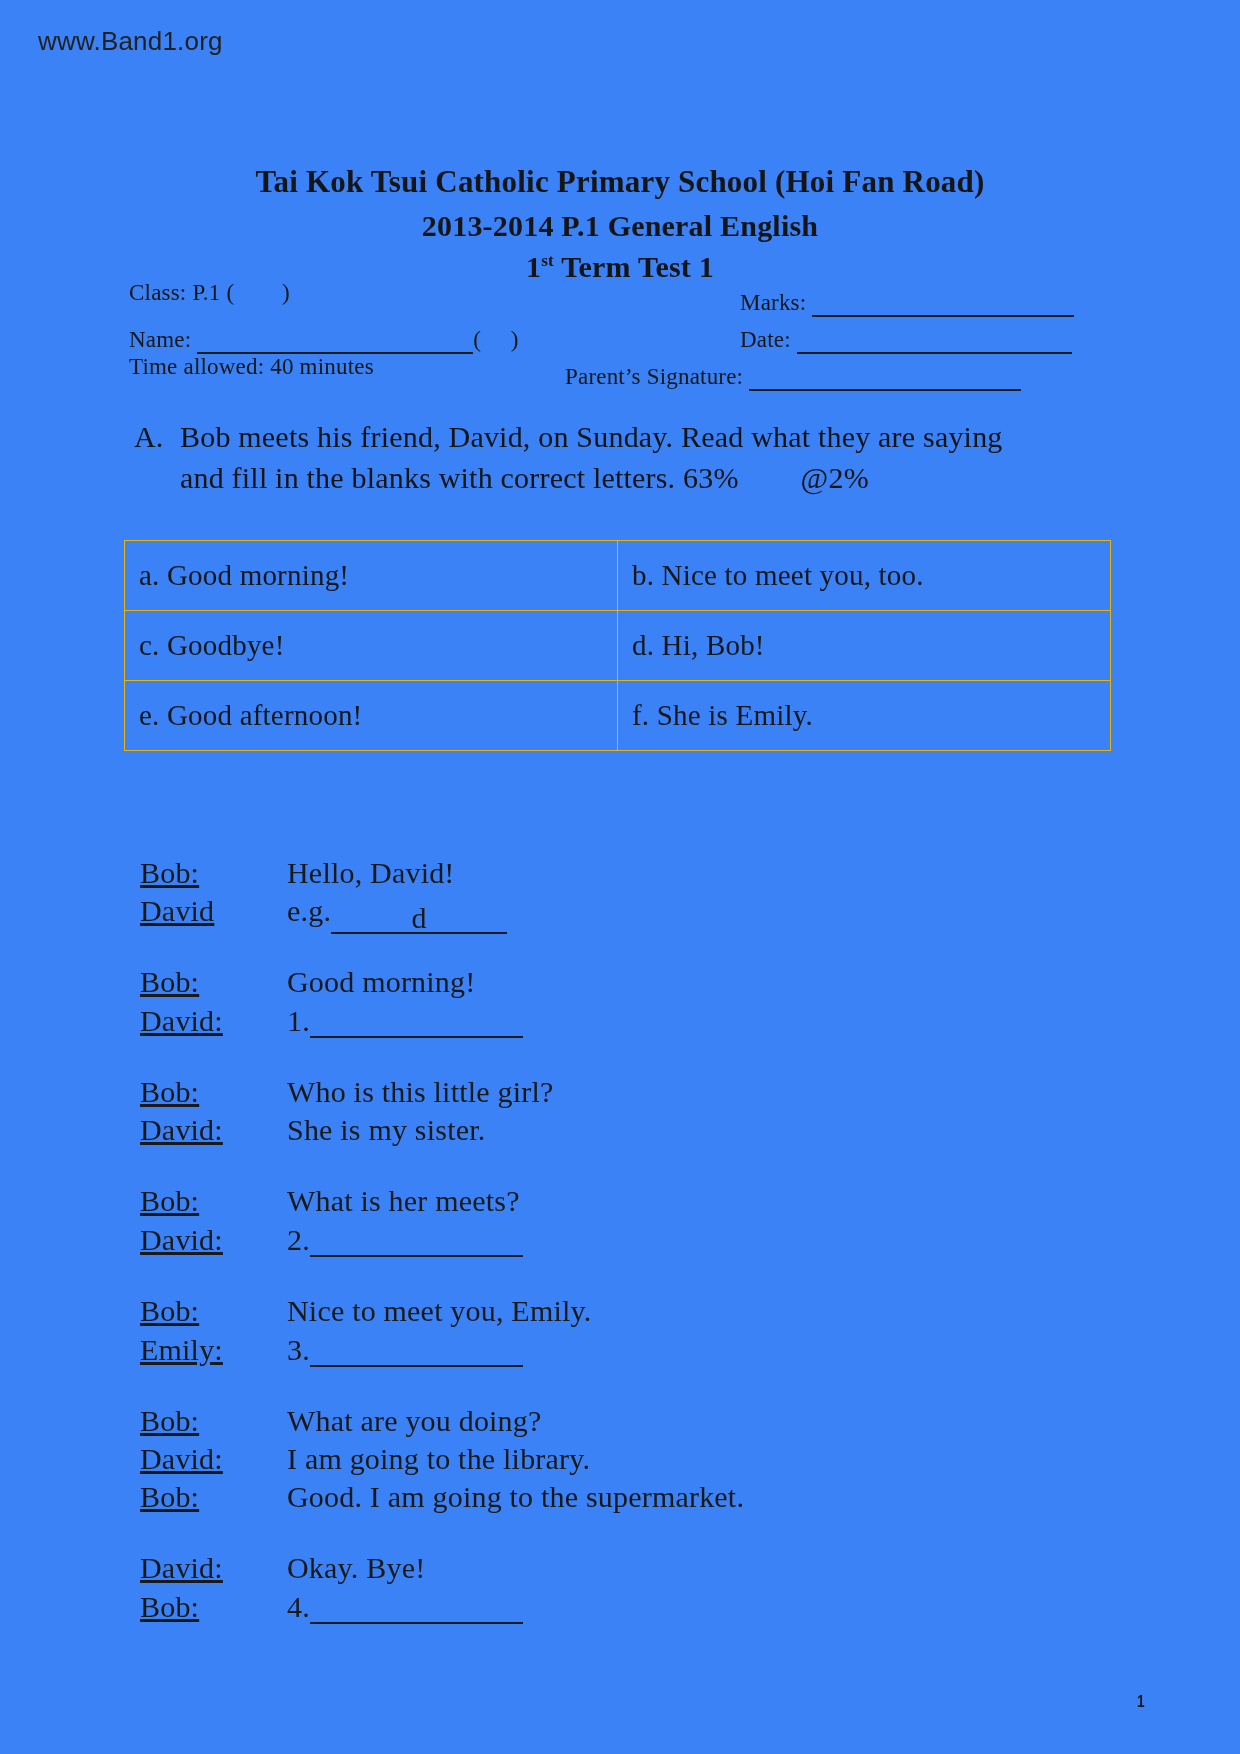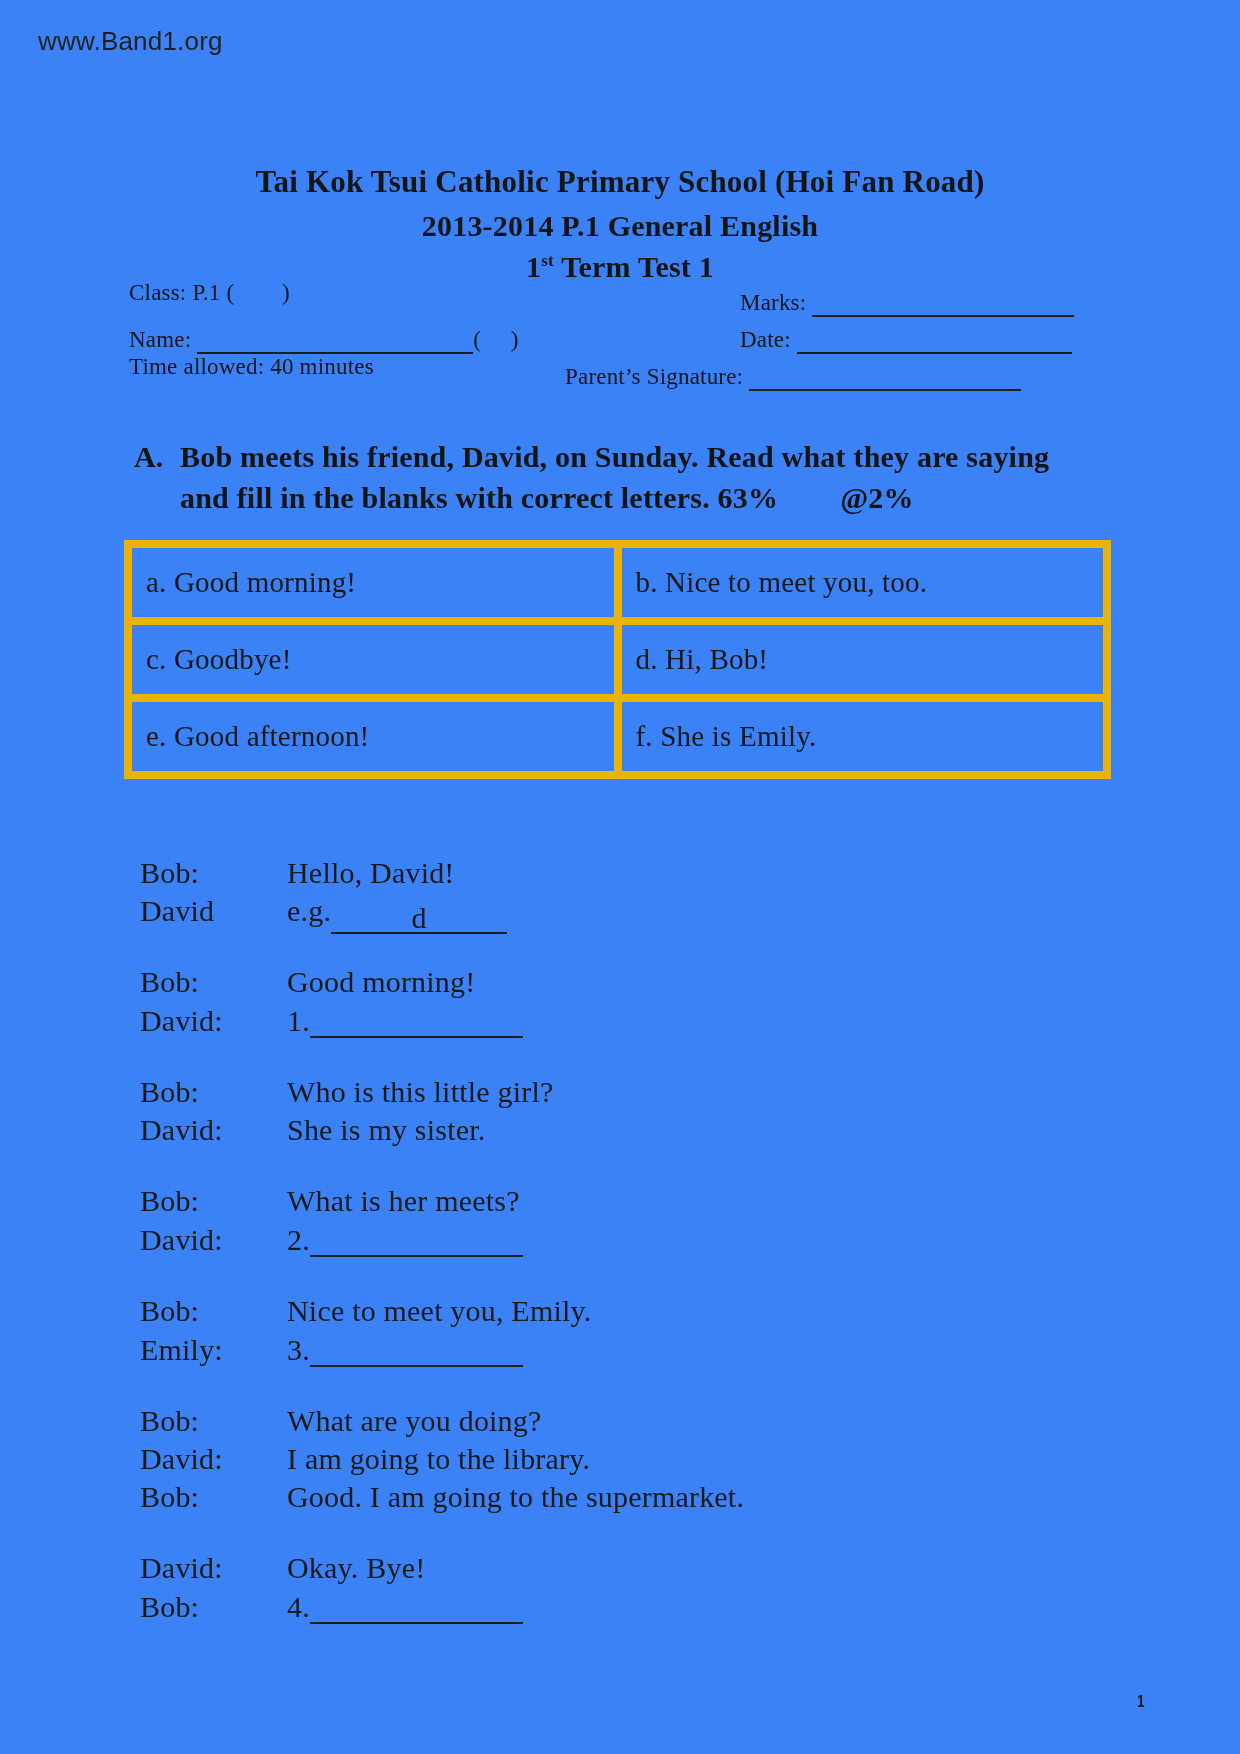--- a/index.html
+++ b/index.html
@@ -44,46 +44,46 @@
   .row-name   { left:129px; top:317px; }
   .row-date   { left:740px; top:317px; }
   .row-time   { left:129px; top:354px; }
   .row-parent { left:565px; top:354px; }
   .u-marks  { width:262px; }
   .u-name   { width:276px; }
   .u-date   { width:275px; }
   .u-parent { width:272px; }
 
   .section-a {
-    position:absolute; left:134px; top:440px; width:1020px;
-    font-weight:bold; font-size:30px; color:#141414;
+    position:absolute; left:134px; top:420px; width:1020px;
+    font-weight:normal; font-size:30px; color:#141414;
   }
   .sec-line1 { white-space:pre; }
   .sec-label { display:inline-block; width:46px; }
   .sec-line2 { margin-top:7px; margin-left:46px; white-space:pre; }
   .per-item  { margin-left:62px; }
 
   table.options {
     position:absolute; left:124px; top:540px;
     width:987px; border-collapse:collapse; table-layout:fixed;
     font-size:29px; color:#171717;
   }
   table.options td {
-    border:8px solid #eab308;
+    border:1px solid #eab308;
     height:69px; padding:0 6px 0 14px;
     vertical-align:middle; white-space:pre;
   }
 
   .dialogue {
     position:absolute; left:140px; top:854px;
     font-size:30px; color:#191919;
   }
   .dlg-group { margin-bottom:33px; }
   .dlg-line  { line-height:38px; white-space:pre; }
-  .speaker   { display:inline-block; width:147px; }
+  .speaker   { display:inline-block; width:147px;text-decoration:underline; }
   .blank-eg  { width:176px; }
   .blank-num { width:213px; }
 
   .page-number {
     position:absolute; left:1136px; top:1692px;
     font-family:"Liberation Sans","DejaVu Sans",sans-serif;
     font-size:17px; font-weight:bold; color:#161616;
     transform:scaleX(0.8);
   }
 </style>

